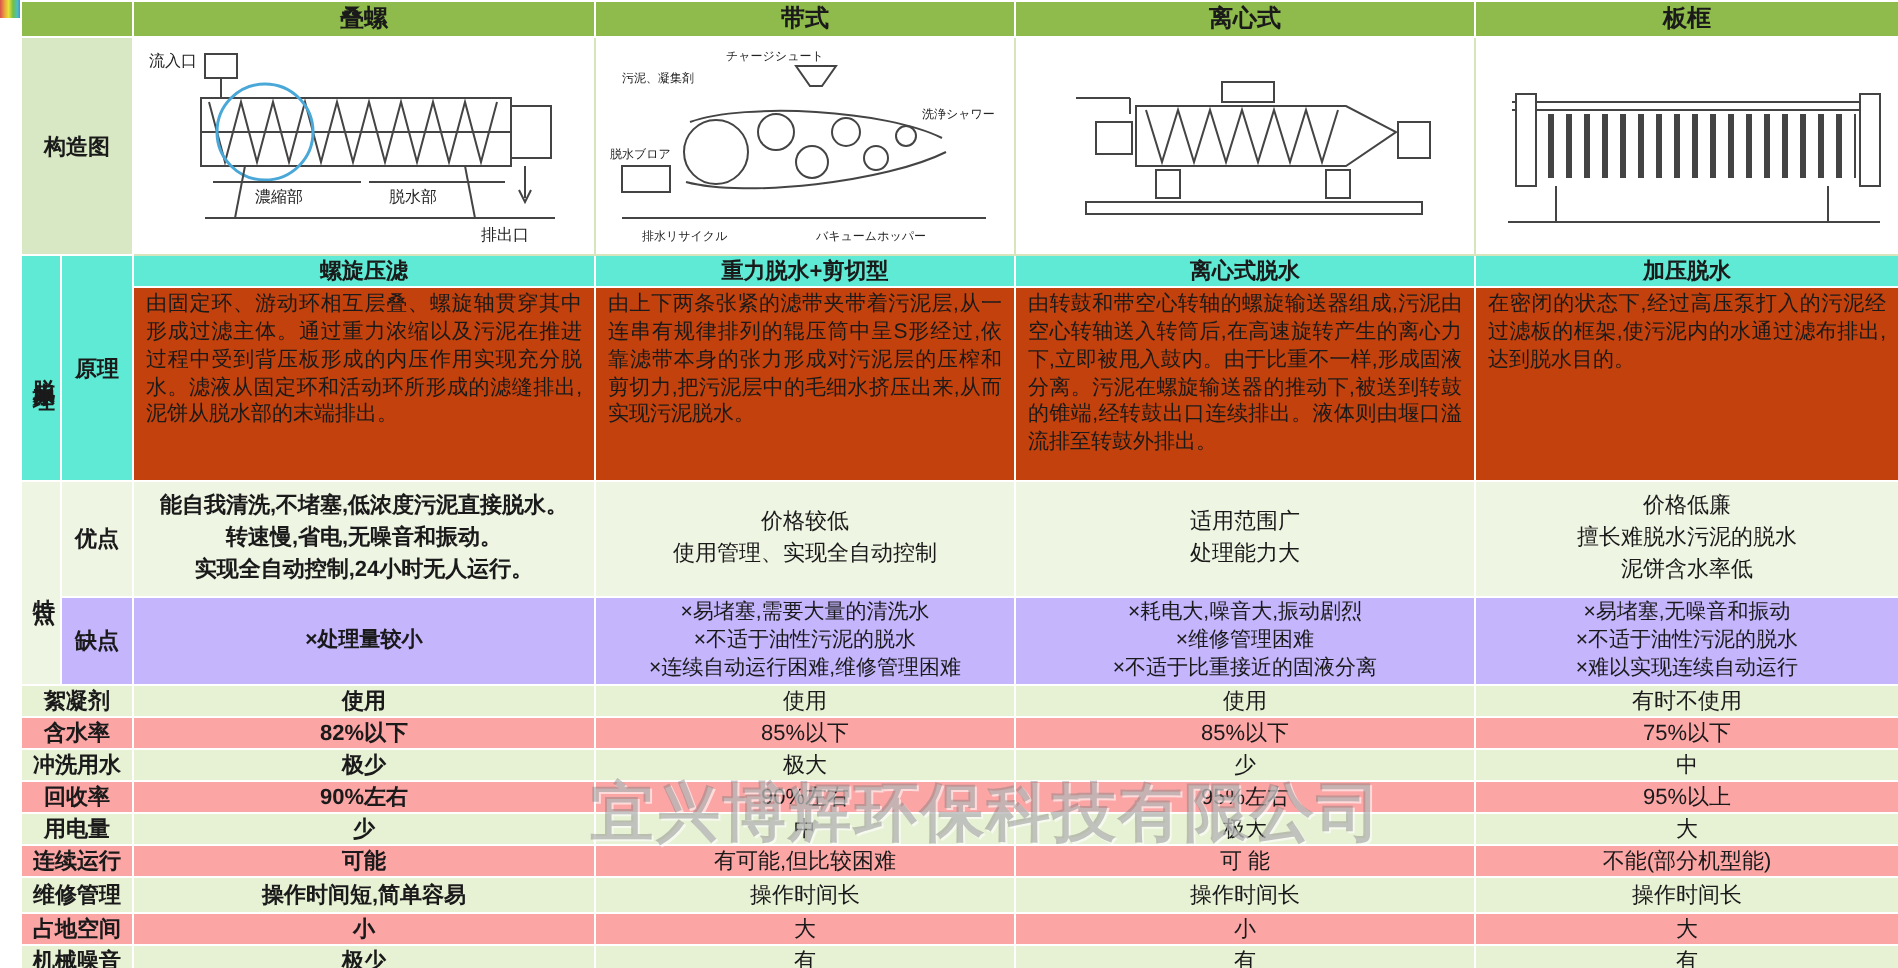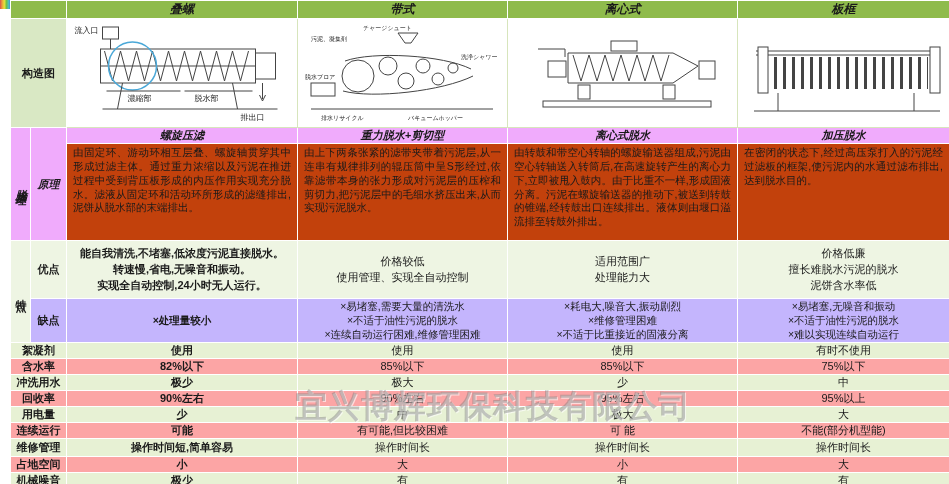--- a/index.html
+++ b/index.html
@@ -6,23 +6,23 @@
   .stage{position:relative;width:949px;height:484px;background:#fff;overflow:hidden;
          font-family:"Liberation Sans","DejaVu Sans",sans-serif;color:#1a1a1a;}
   .left-strip{position:absolute;left:0;top:0;width:10px;height:484px;
 ary              background:repeating-linear-gradient(180deg,#eef3e2 0 14px,#dde8c8 14px 28px);}
   .palette{position:absolute;left:0;top:0;width:13px;height:9px;
            background:linear-gradient(90deg,#d94f4f,#e8a33b,#e8e23b,#6fbf4a,#4ac0c0,#4a6fd9,#b94ad9);}
   table.cmp{position:absolute;left:10px;top:0;width:939px;border-collapse:collapse;
             table-layout:fixed;font-size:11px;}
   td{border:1px solid #ffffff;padding:0 2px;text-align:center;vertical-align:middle;overflow:hidden;}
   
-  tr.r-head td{background:#8fbb4c;font-weight:bold;font-size:12px;height:17px;font-style:italic;}
+  tr.r-head td{background:#8fbb4c;font-weight:bold;font-size:12px;height:17px;}
   tr.r-diagram td.diag{background:#ffffff;border-color:#d7e5bc;height:108px;padding:0;}
-  tr.r-subhead td{background:#f0abfc;font-weight:bold;height:14px;font-style:italic;}
+  tr.r-subhead td{background:#5eead4;font-weight:bold;height:14px;}
   tr.r-principle td{background:#c2410c;height:92px;margin-left:17px;}
   tr.r-pros td{background:#eef5e3;height:57px;}
   tr.r-cons td{background:#c4b5fd;height:42px;}
   tr.va td{background:#e7f1d4;height:14px;margin-left:36px;}
   tr.vb td{background:#fca5a5;height:14px;}
   tr.vm td{height:17px;}
   td.lab{background:#d9e8c4;font-weight:bold;}
   .vert{writing-mode:vertical-rl;text-orientation:upright;margin:0 auto;letter-spacing:2px;font-weight:bold;}
   td.principle-cell{font-size:10.5px;line-height:1.32;text-align:justify;padding:2px 6px;vertical-align:top;}
   .line{margin:3px 0;line-height:1.2;}

